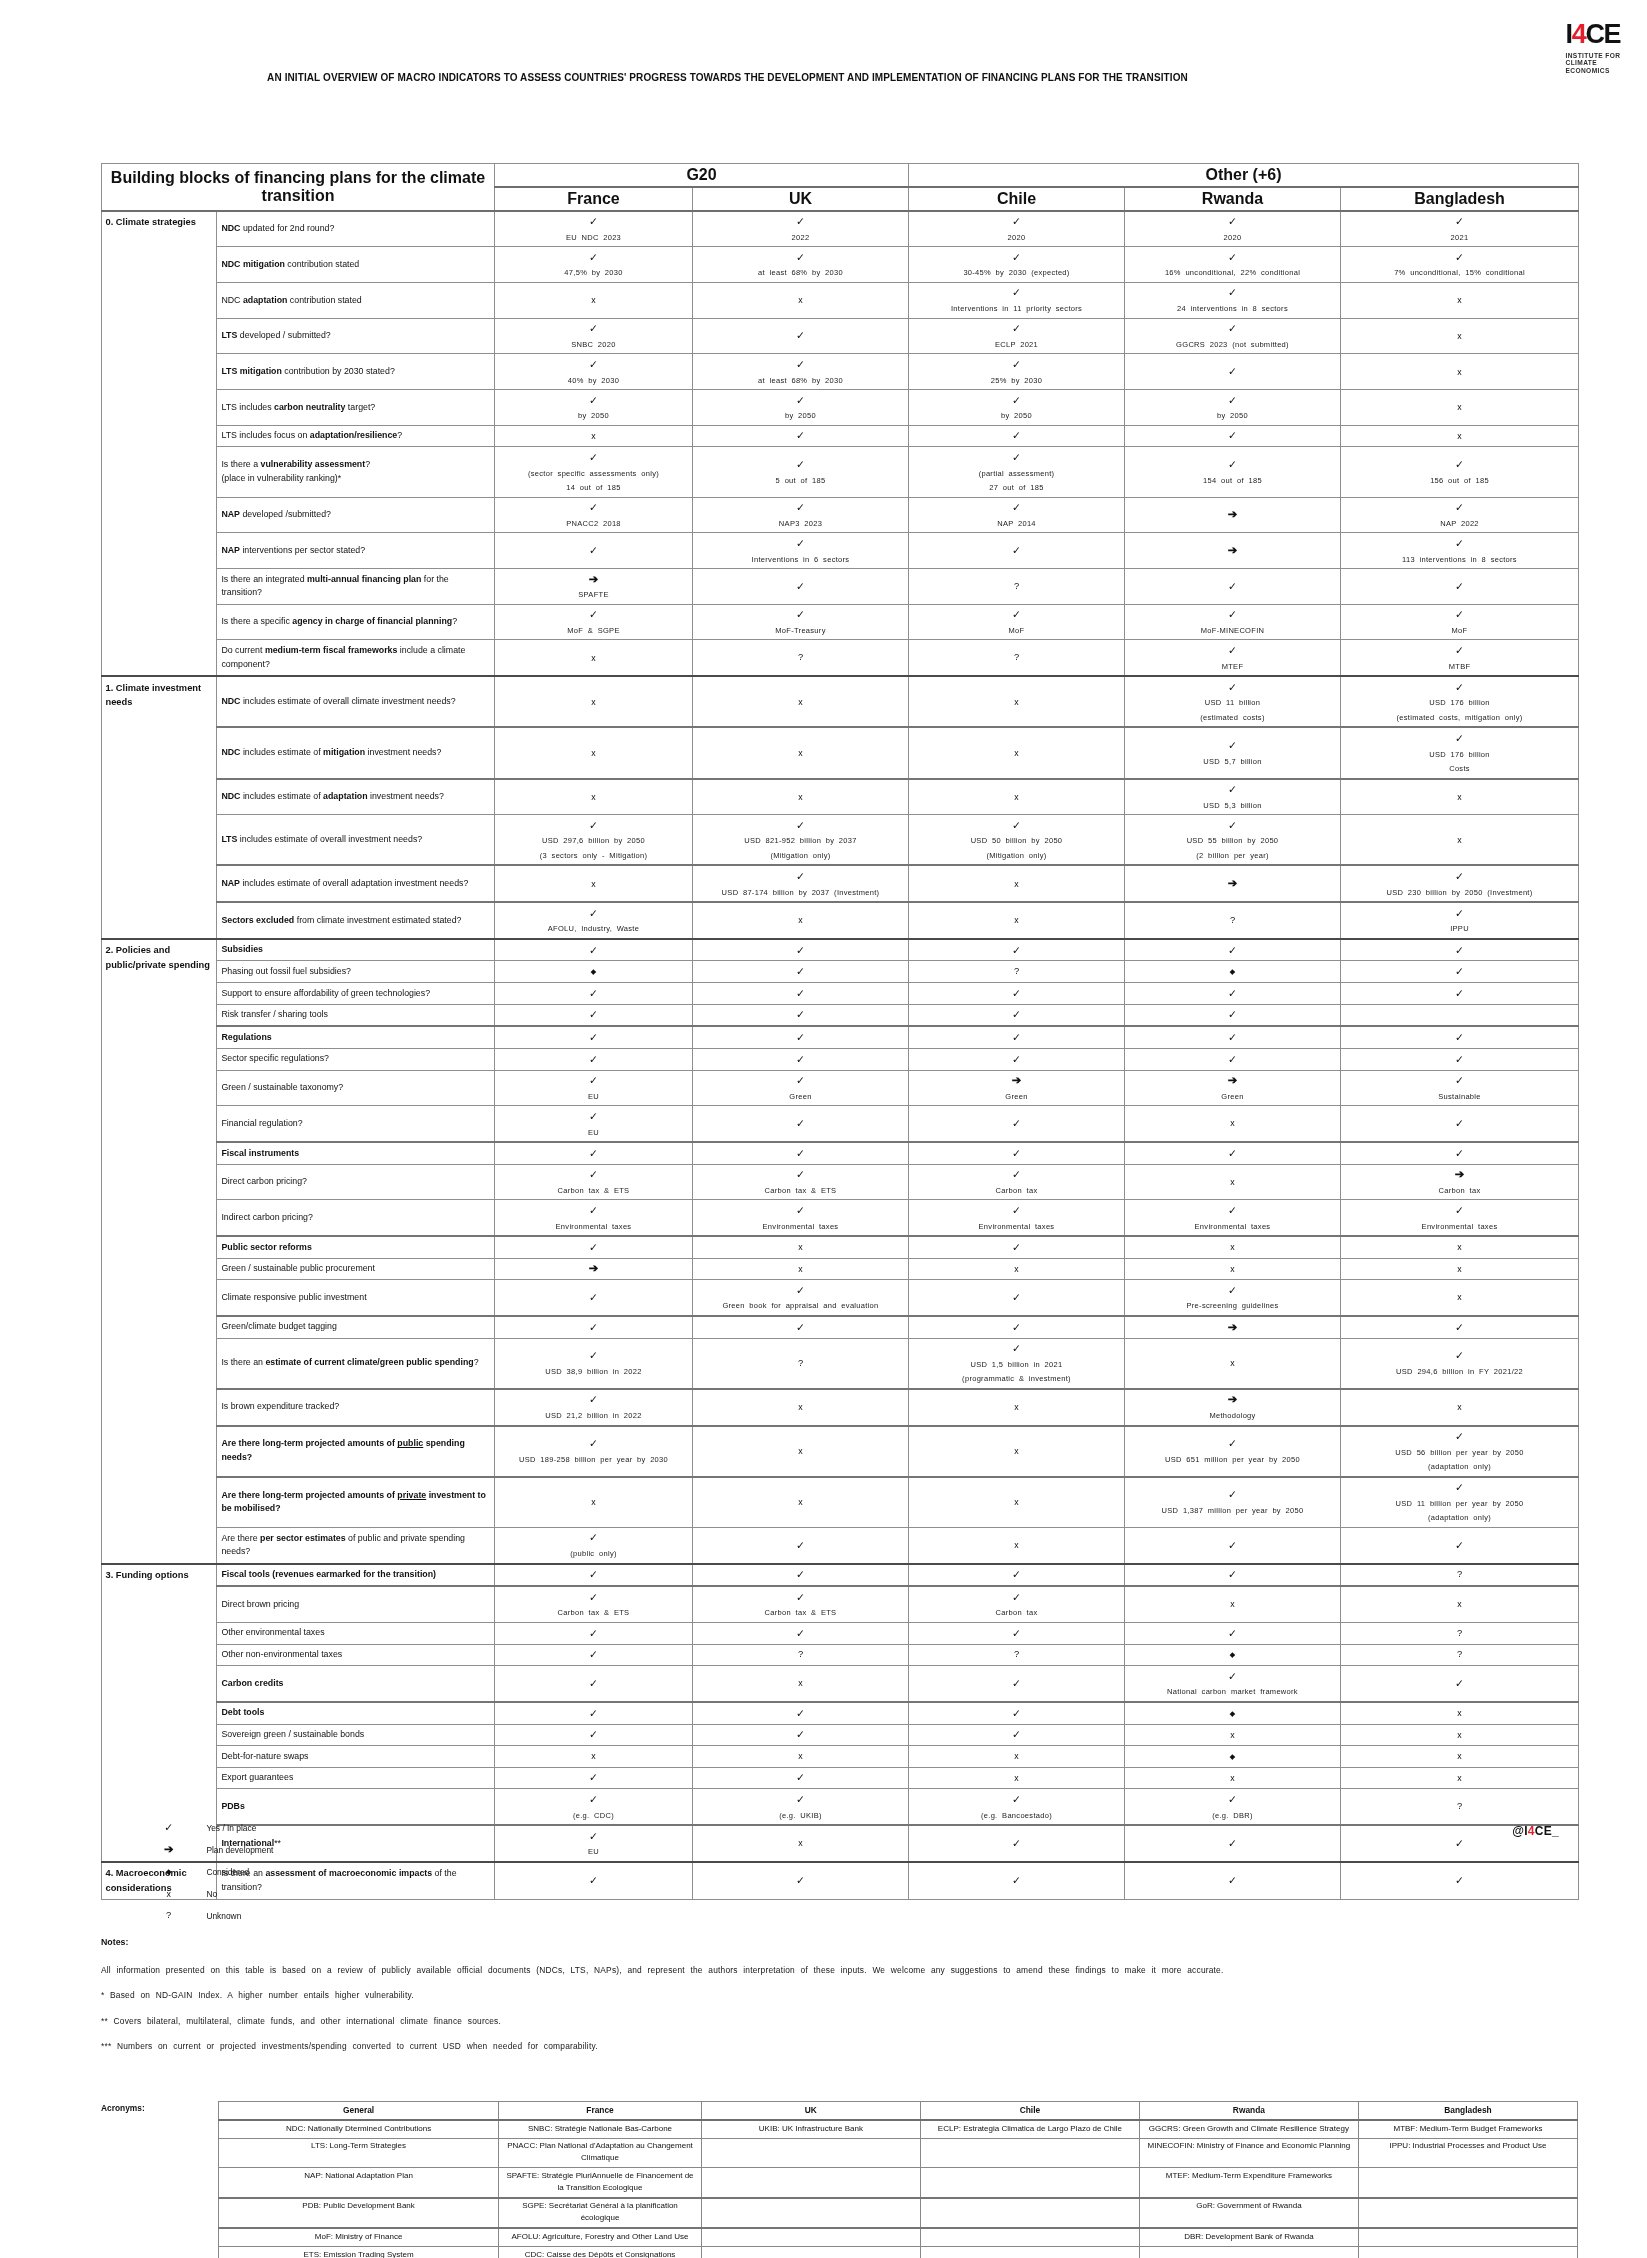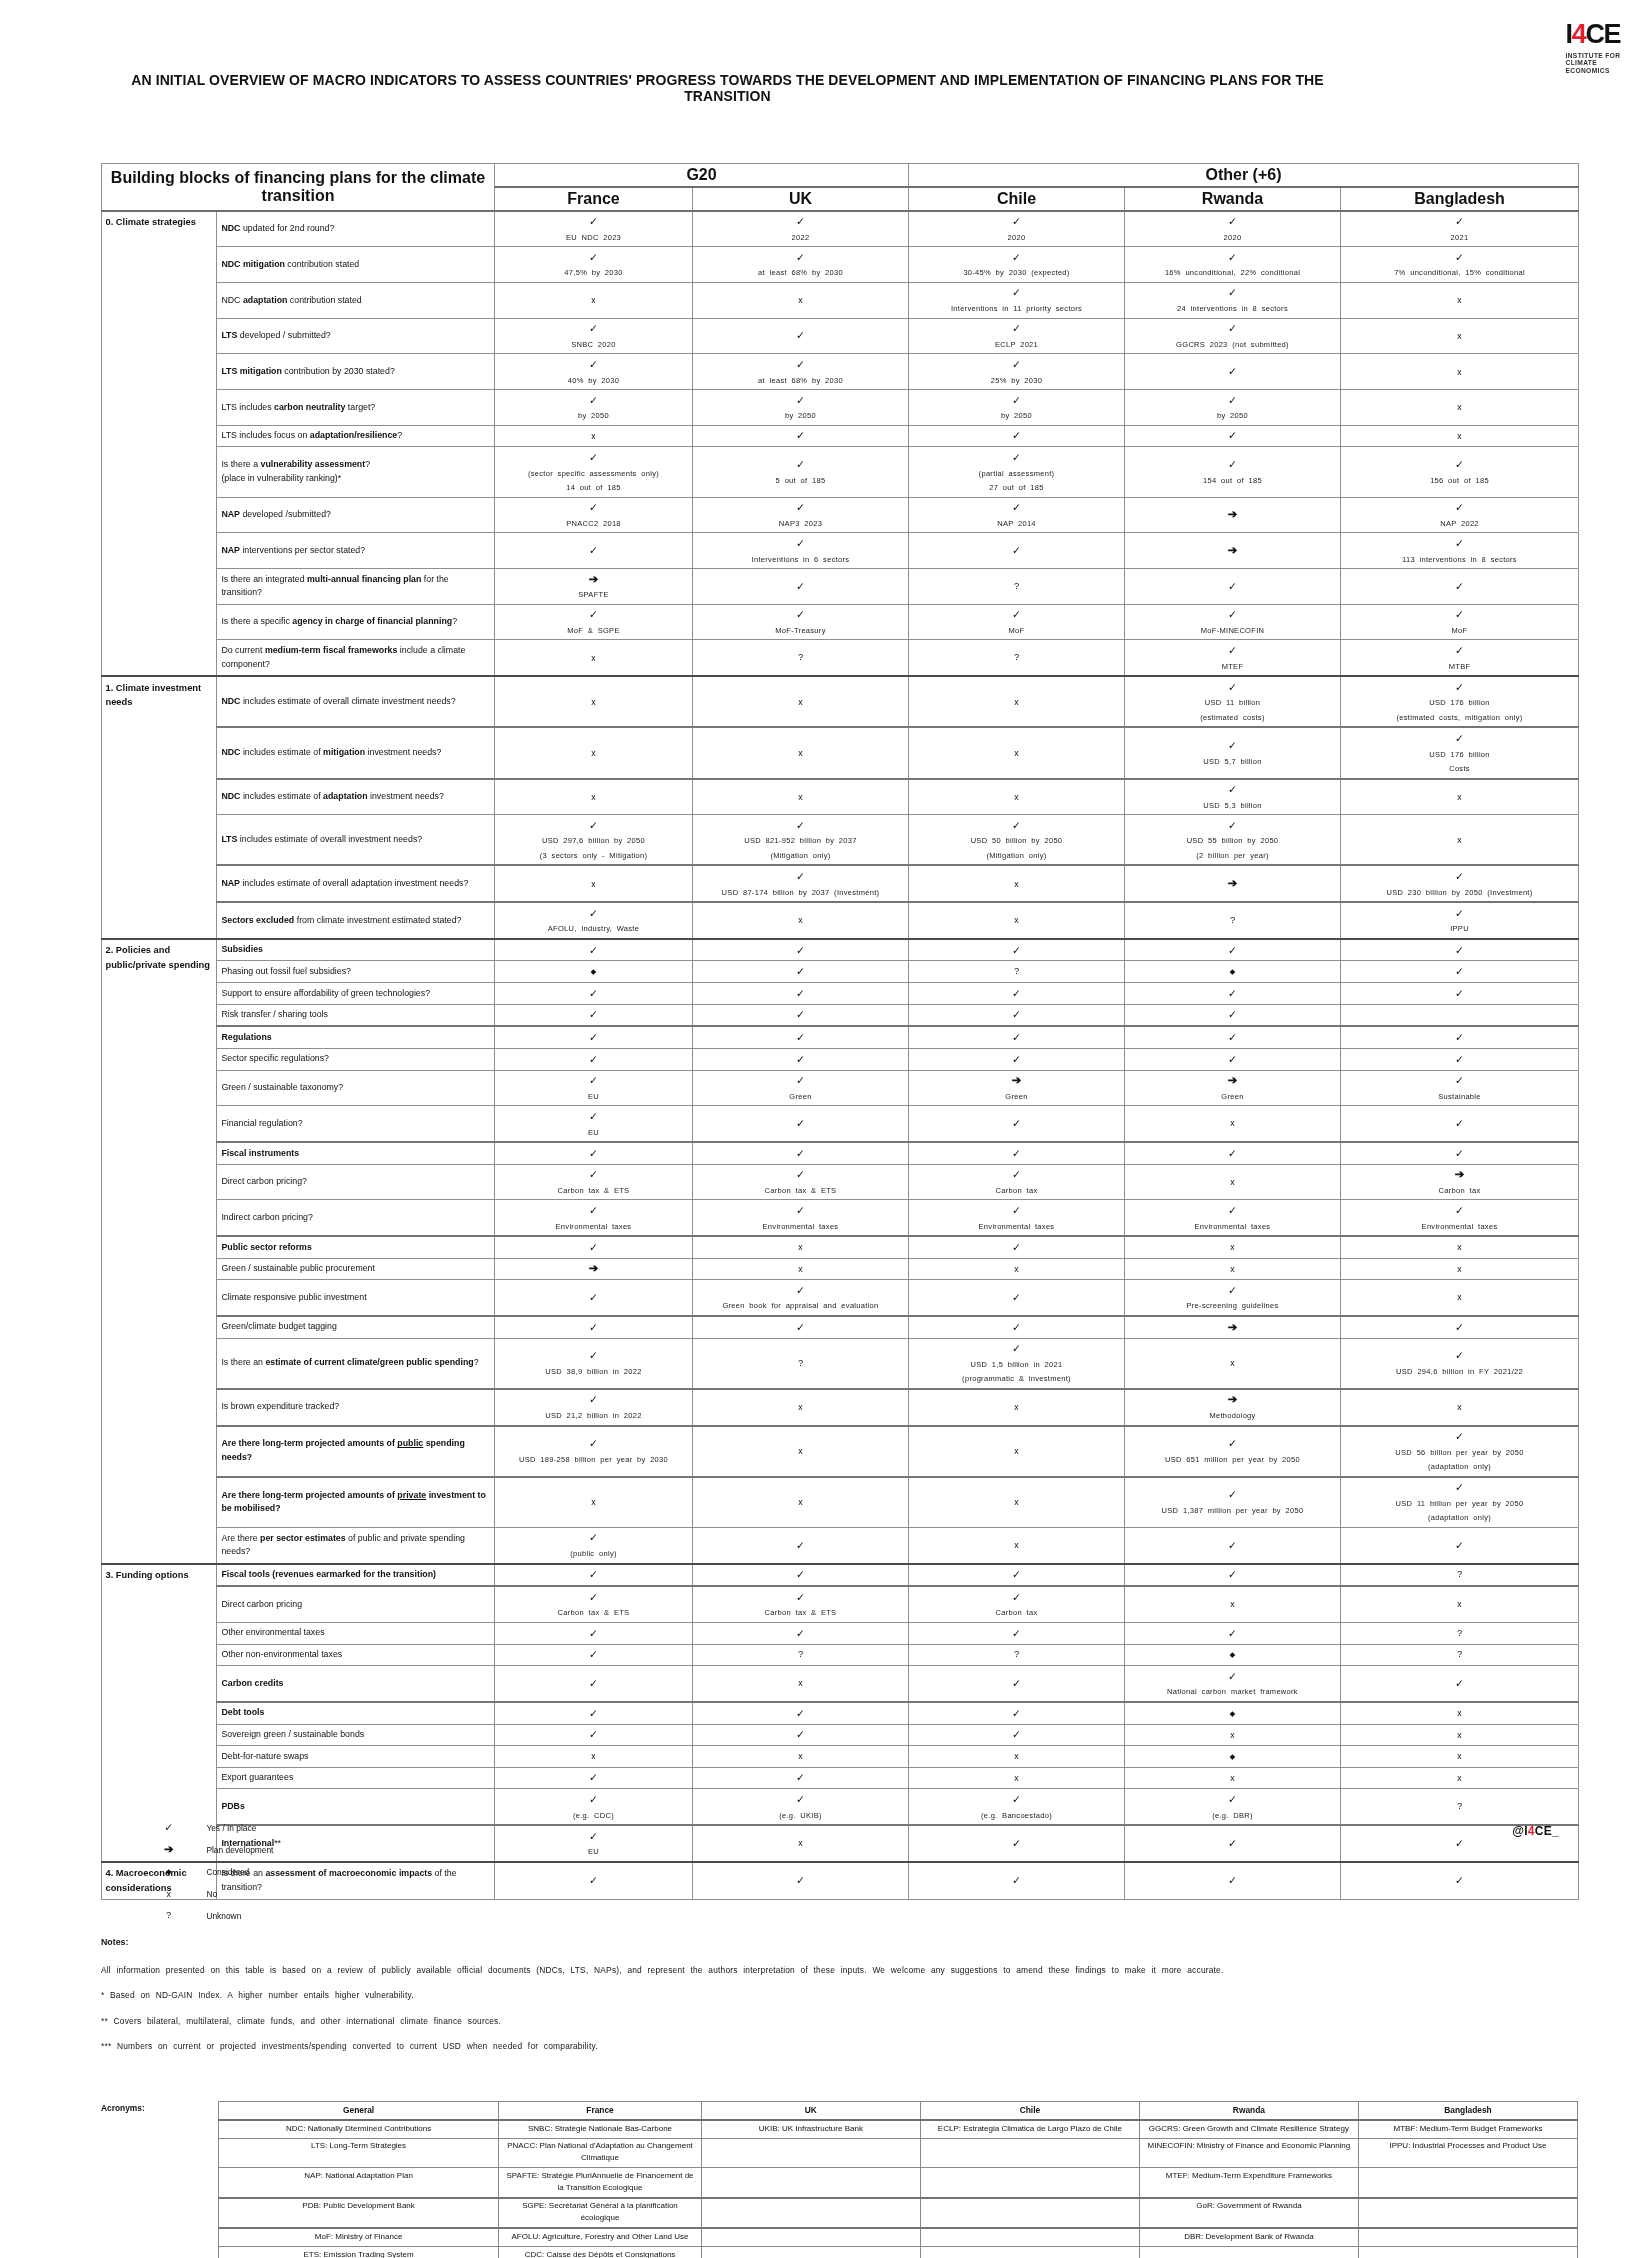--- a/index.html
+++ b/index.html
@@ -1,20 +1,20 @@
 <!DOCTYPE html>
 <html style="font-size:14px"><head>
 <meta charset="utf-8">
 <style>
   html,body{margin:0;padding:0;background:#ffffff;}
   body{width:1647px;height:2258px;position:relative;font-family:"Liberation Sans",sans-serif;color:#111;-webkit-font-smoothing:antialiased;}
   .red{color:#e41e2d;}
 
   
-  #title{position:absolute;left:101px;top:72px;width:1253px;text-align:center;font-size:14px;font-weight:bold;letter-spacing:0.1px;}
+  #title{position:absolute;left:101px;top:72px;width:1253px;text-align:center;font-size:10px;font-weight:bold;letter-spacing:0.1px;}
   #logo{position:absolute;right:26.5px;top:21px;line-height:1;}
   #logo .big{font-size:27px;font-weight:bold;letter-spacing:-1.3px;}
   #logo .sub{margin-top:3.5px;font-size:6.6px;font-weight:bold;color:#2e2e2e;letter-spacing:0.4px;line-height:7.5px;}
 
   
   #matrix{position:absolute;left:101px;top:163px;width:1478px;border-collapse:collapse;table-layout:fixed;border:1.8px solid #555;}
   #matrix th,#matrix td{border:0.9px solid #8f8f8f;}
   #matrix .h1 th,#matrix .h2 th{font-size:16px;font-weight:bold;text-align:center;height:20px;padding:0.9px 1.8px;}
   #matrix .h1 .grp{border-bottom:2.6px double #6e6e6e;}
   #matrix .h2 th{border-bottom:2.6px double #6e6e6e;}
@@ -898,21 +898,21 @@
           <div class="sym sym-v">✓</div>
         </td>
         <td class="cell">
           <div class="sym sym-v">✓</div>
         </td>
         <td class="cell">
           <div class="sym sym-q">?</div>
         </td>
       </tr>
       <tr class=" sep">
-        <td class="q">Direct carbon pricing</td>
+        <td class="q">Direct brown pricing</td>
         <td class="cell">
           <div class="sym sym-v">✓</div>
           <div class="det">Carbon tax &amp; ETS</div>
         </td>
         <td class="cell">
           <div class="sym sym-v">✓</div>
           <div class="det">Carbon tax &amp; ETS</div>
         </td>
         <td class="cell">
           <div class="sym sym-v">✓</div>

